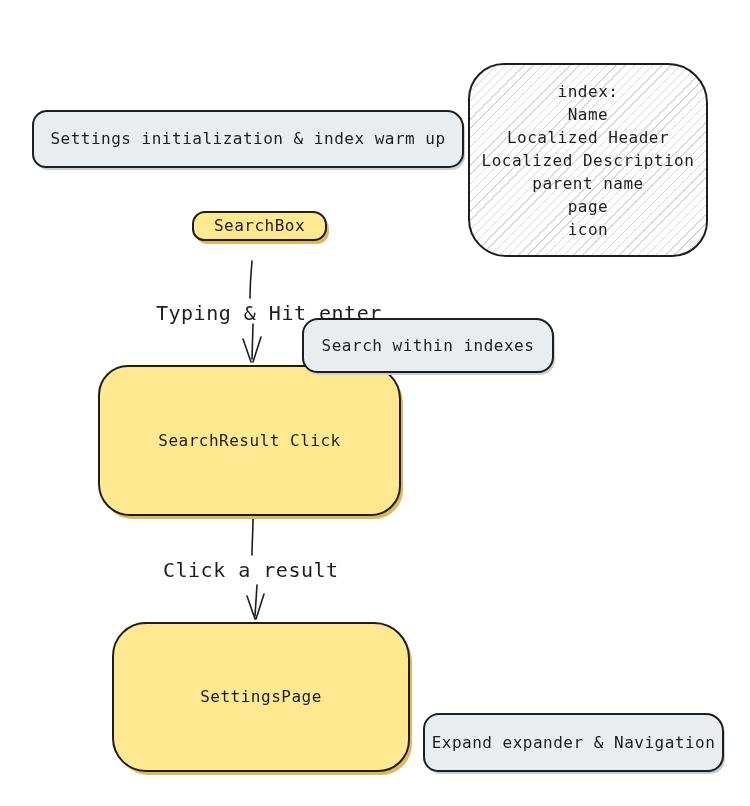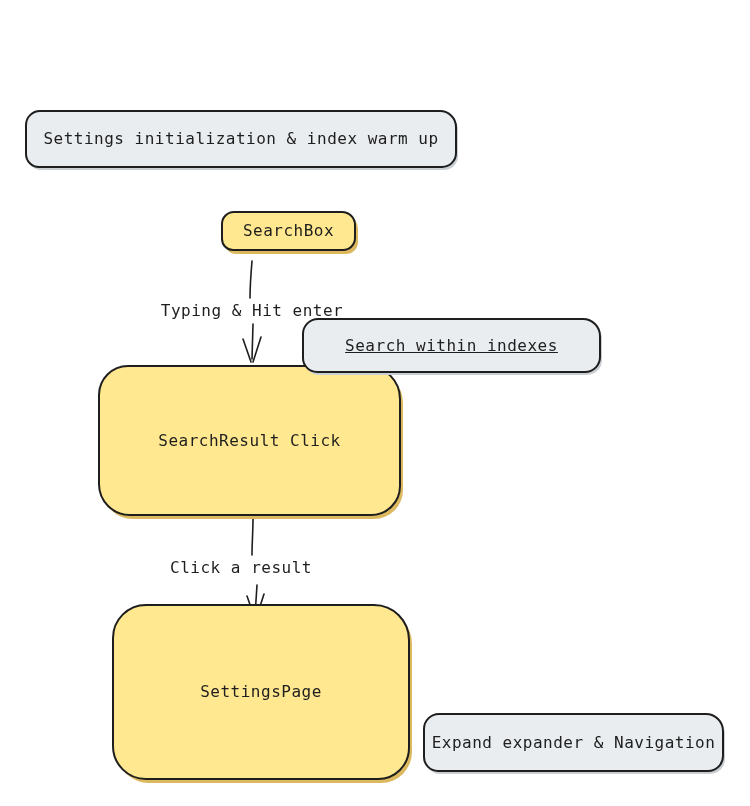--- a/index.html
+++ b/index.html
@@ -51,44 +51,44 @@
     box-shadow: 3px 4px 0 -1px var(--node-yellow-shadow, #dcb95e);
   }
   .node-hatch {
     background-color: #ffffff;
     background-image: repeating-linear-gradient(
       135deg,
       #ffffff 0px, #ffffff 5.5px,
       var(--hatch-line, #d9d9d9) 5.5px, var(--hatch-line, #d9d9d9) 6.5px
     );
   }
-  #node-settings-init   { left: 25px;  top: 110px; width: 432px; height: 58px;  border-radius: 15px 17px 15px 14px; }
+  #node-settings-init   { left: 32px;  top: 110px; width: 432px; height: 58px;  border-radius: 15px 17px 15px 14px; }
   #node-index-fields    { left: 468px; top: 63px;  width: 240px; height: 194px; border-radius: 36px 40px 36px 38px;
                           white-space: normal; }
-  #node-searchbox       { left: 192px; top: 211px; width: 135px; height: 40px;  border-radius: 13px 14px 13px 12px; margin-left: 29px; }
-  #node-search-within   { left: 302px; top: 318px; width: 299px; height: 55px;  border-radius: 16px 18px 16px 15px; text-decoration: underline; }
+  #node-searchbox       { left: 192px; top: 211px; width: 135px; height: 30px;  border-radius: 13px 14px 13px 12px; }
+  #node-search-within   { left: 302px; top: 318px; width: 252px; height: 55px;  border-radius: 16px 18px 16px 15px; }
   #node-searchresult    { left: 98px;  top: 365px; width: 303px; height: 151px; border-radius: 30px 34px 30px 32px; }
-  #node-settingspage    { left: 112px; top: 604px; width: 298px; height: 176px; border-radius: 34px 36px 32px 34px; }
+  #node-settingspage    { left: 112px; top: 622px; width: 298px; height: 150px; border-radius: 34px 36px 32px 34px; }
   #node-expand-nav      { left: 387px; top: 713px; width: 301px; height: 59px;  border-radius: 16px 18px 16px 15px; margin-left: 36px; }
 
   .index-lines {
     display: flex;
     flex-direction: column;
     align-items: center;
   }
   .index-line {
     font-size: 16px;
     line-height: 23px;
     letter-spacing: 0.5px;
   }
   .edge-label {
     position: absolute;
-    font-size: 16px;
+    font-size: 20px;
     letter-spacing: 0.5px;
-    text-align: center;
+    text-align: left;
     white-space: nowrap;
   }
   #label-typing { left: 156px; top: 301px; width: 192px; }
   #label-click  { left: 163px; top: 558px; width: 156px; }
 </style>
 </head>
 <body>
 
 <div class="canvas">
 
@@ -102,20 +102,31 @@
       <path class="arrow" d="M253,519 C253,531 252,543 252,555"></path>
       <path class="arrow" d="M257,585 L255,616"></path>
       <path class="arrow" d="M247,596 L255,619 M264,594 L256,619"></path>
     </g>
   </svg>
 
   <div class="node node-gray" id="node-settings-init">
     <span>Settings initialization &amp; index warm up</span>
   </div>
 
+  <div class="node node-hatch" id="node-index-fields">
+    <div class="index-lines">
+      <div class="index-line">index:</div>
+      <div class="index-line">Name</div>
+      <div class="index-line">Localized Header</div>
+      <div class="index-line">Localized Description</div>
+      <div class="index-line">parent name</div>
+      <div class="index-line">page</div>
+      <div class="index-line">icon</div>
+    </div>
+  </div>
 
   <div class="node node-yellow" id="node-searchbox">
     <span>SearchBox</span>
   </div>
 
   <div class="edge-label" id="label-typing">Typing &amp; Hit enter</div>
 
   <div class="node node-yellow" id="node-searchresult">
     <span>SearchResult Click</span>
   </div>

